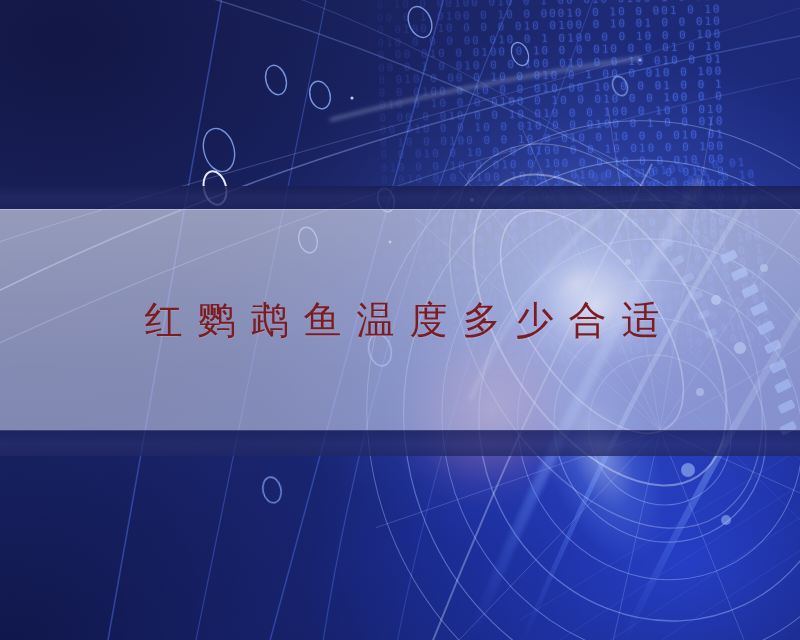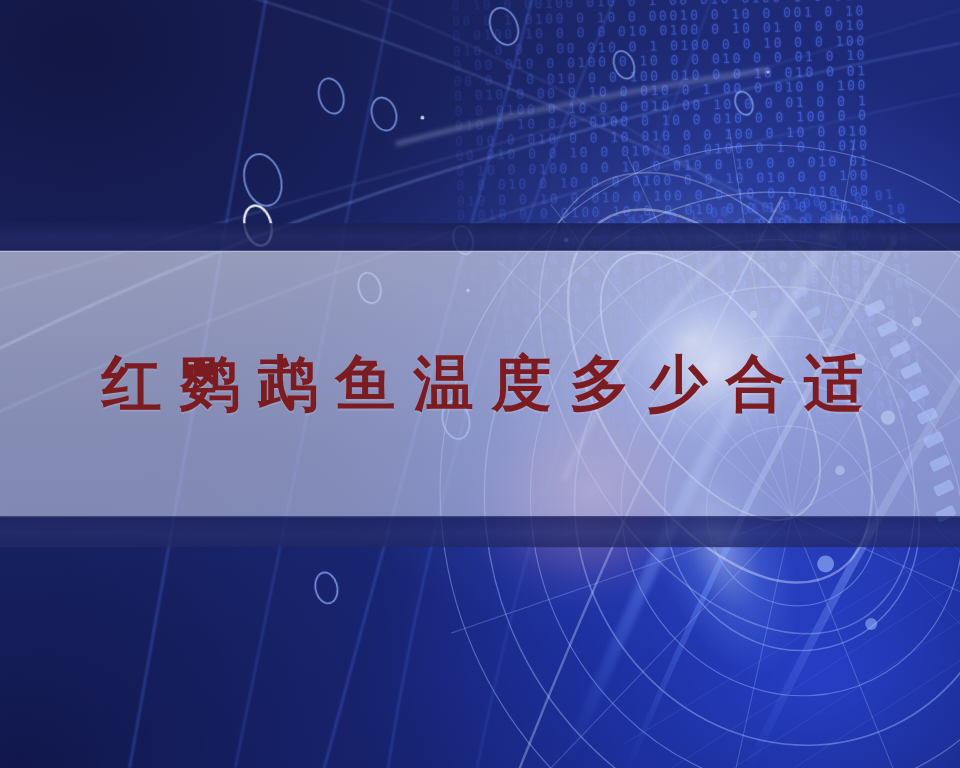--- a/index.html
+++ b/index.html
@@ -179,22 +179,22 @@
   
   .title-wrap {
     position: absolute;
     left: 0; top: 209px;
     width: 800px; height: 221px;
     display: flex;
     align-items: center;
     justify-content: center;
   }
   .title {
-    font-size: 50px;
-    font-weight: bold;
+    font-size: 38px;
+    font-weight: normal;
     letter-spacing: 15px;
     text-indent: 15px;
     color: #7c1c21;
     white-space: nowrap;
     line-height: 1;
     padding-left: 4px;
     text-shadow: 0 1px 0 rgba(255,255,255,0.12);
   }
 </style>
 </head>

